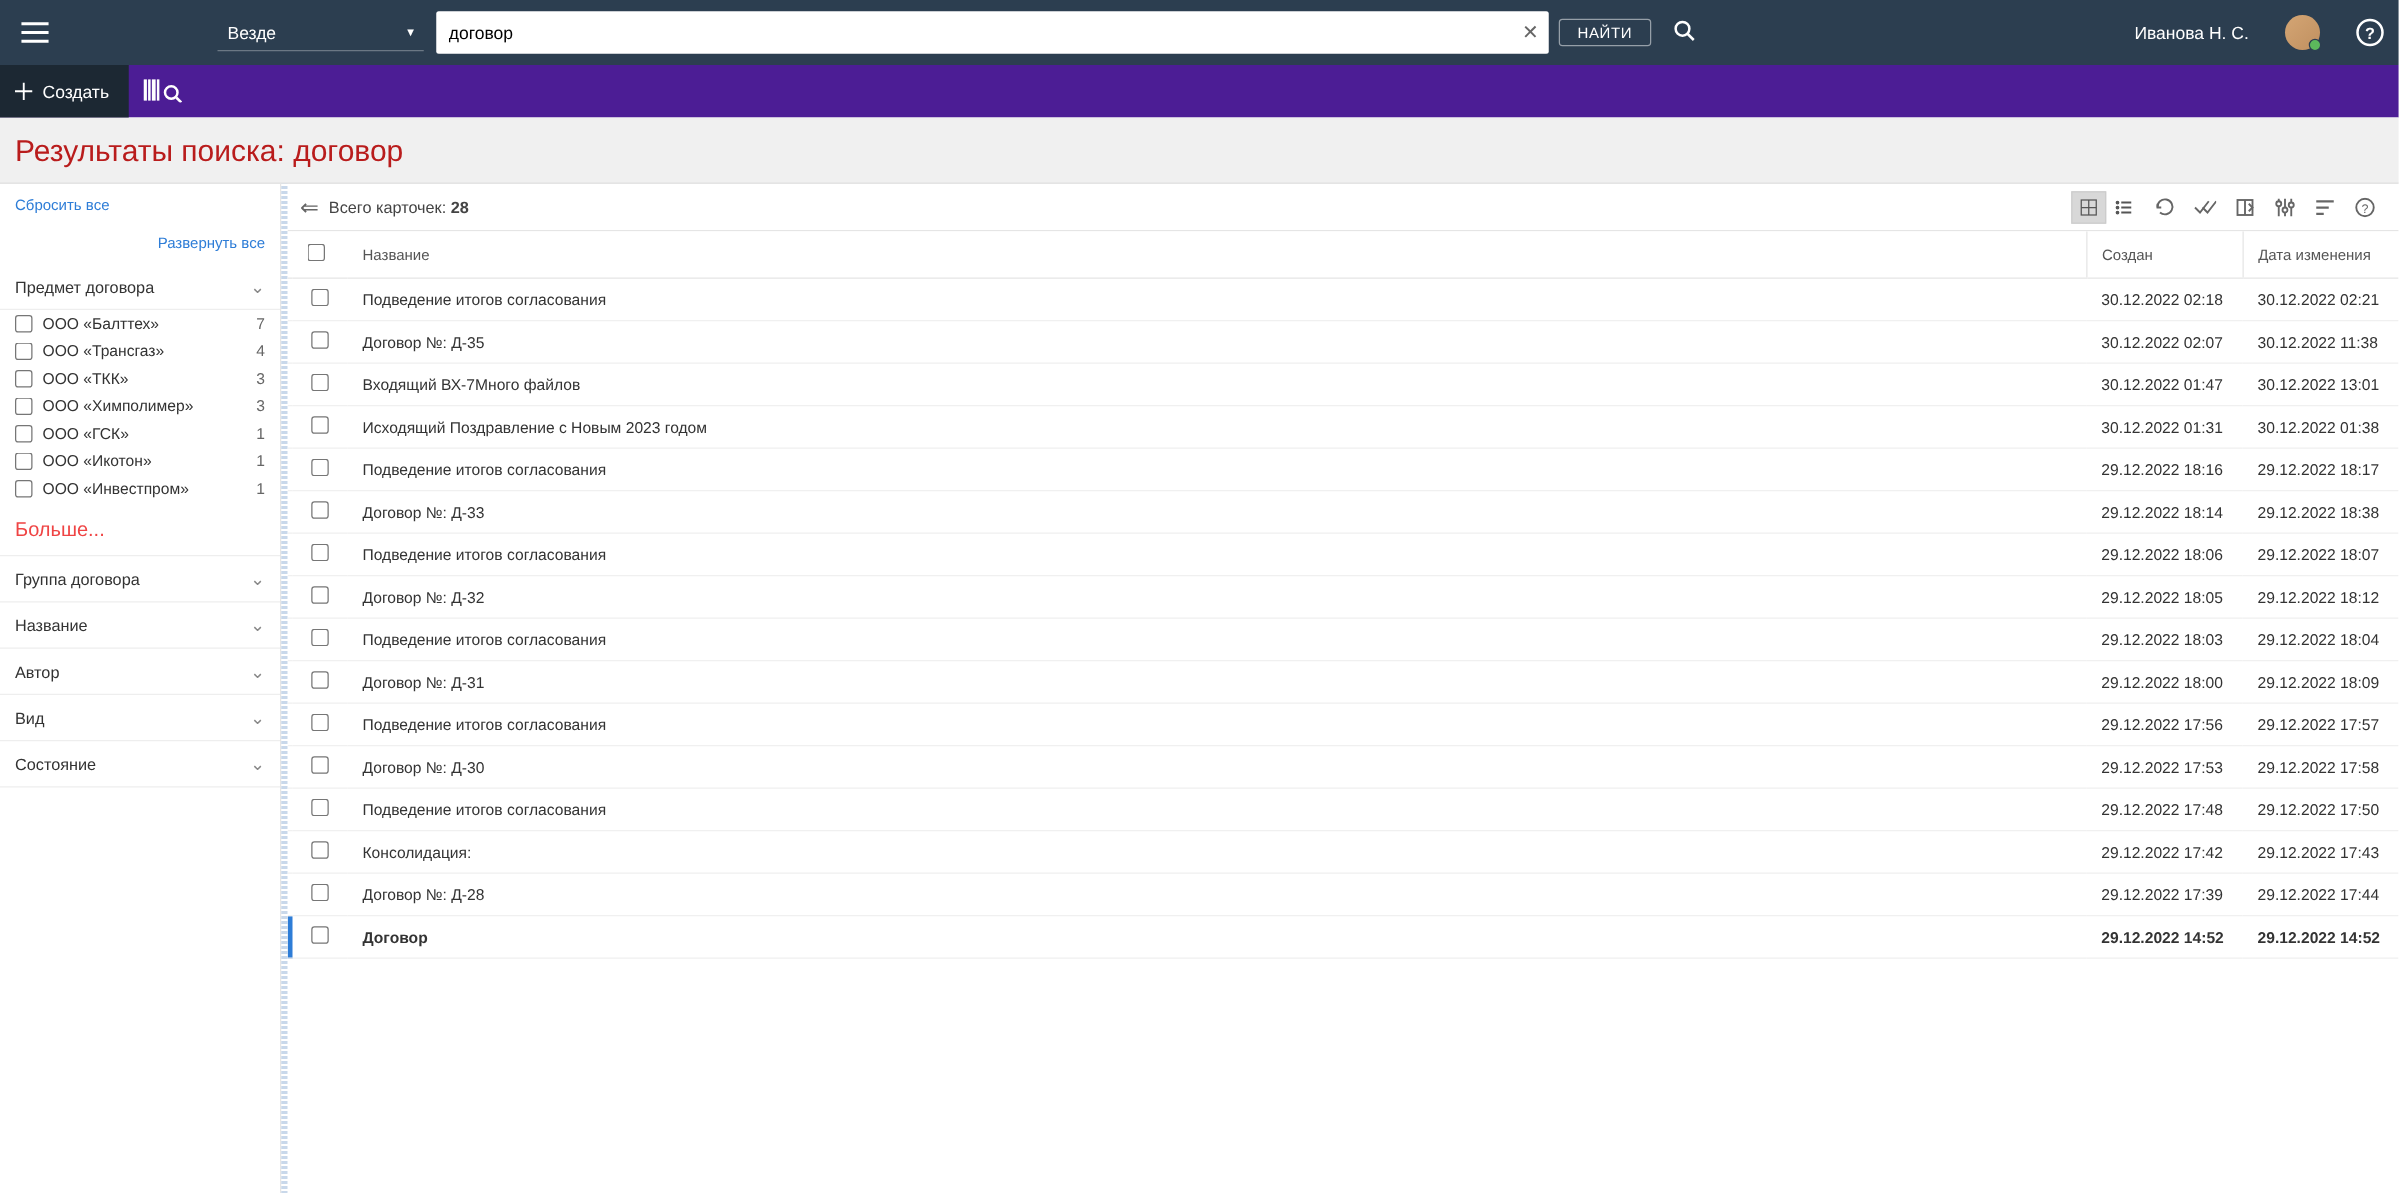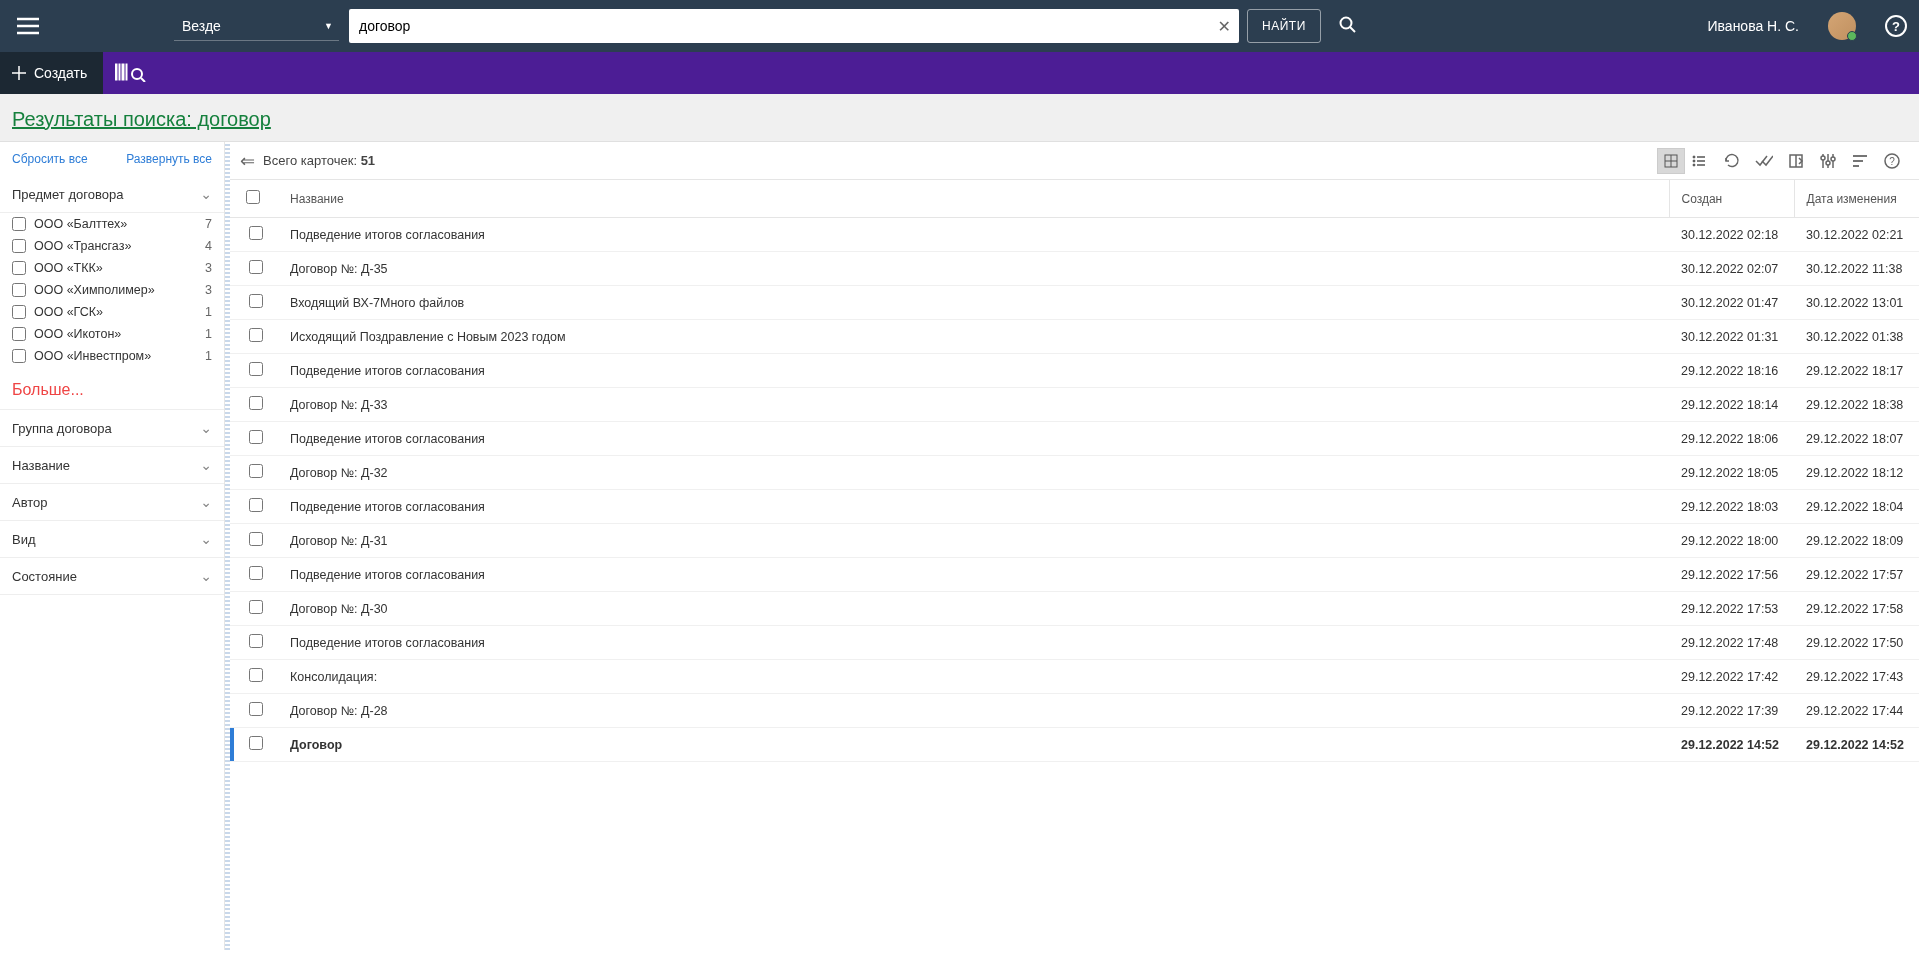--- a/index.html
+++ b/index.html
@@ -8,44 +8,44 @@
 
 .header { background: #2c3e50; height: 52px; display: flex; align-items: center; padding: 0 12px; }
 .menu-btn { width: 32px; height: 32px; display: flex; align-items: center; justify-content: center; cursor: pointer; margin-right: 130px; }
 .menu-btn svg { stroke: #fff; }
 .scope-select { background: transparent; border: none; border-bottom: 1px solid rgba(255,255,255,0.3); color: #fff; font-size: 14px; padding: 6px 24px 6px 8px; width: 165px; appearance: none; cursor: pointer; position: relative; }
 .scope-wrap { position: relative; margin-right: 10px; }
 .scope-wrap::after { content: '▼'; position: absolute; right: 6px; top: 50%; transform: translateY(-50%); color: #fff; font-size: 9px; pointer-events: none; }
 .search-box { flex: 1; max-width: 890px; position: relative; }
 .search-input { width: 100%; height: 34px; background: #fff; border: none; border-radius: 2px; padding: 0 34px 0 10px; font-size: 14px; }
 .search-clear { position: absolute; right: 8px; top: 50%; transform: translateY(-50%); cursor: pointer; font-size: 16px; color: #666; }
-.find-btn { margin-left: 8px; height: 34px; padding: 0 14px; background: transparent; border: 1px solid rgba(255,255,255,0.5); color: #fff; border-radius: 3px; font-size: 12px; cursor: pointer; letter-spacing: 0.5px; }
+.find-btn { margin-left: 8px; height: 22px; padding: 0 14px; background: transparent; border: 1px solid rgba(255,255,255,0.5); color: #fff; border-radius: 3px; font-size: 12px; cursor: pointer; letter-spacing: 0.5px; }
 .search-icon-alt { margin-left: 18px; cursor: pointer; }
 .search-icon-alt svg { stroke: #fff; }
 .user-area { margin-left: auto; display: flex; align-items: center; gap: 29px; }
 .user-name { color: #fff; font-size: 14px; }
 .avatar { width: 28px; height: 28px; border-radius: 50%; background: linear-gradient(135deg,#d4a574,#c09060); position: relative; }
 .avatar::after { content: ''; position: absolute; right: -1px; bottom: -1px; width: 8px; height: 8px; background: #5cb85c; border-radius: 50%; border: 1px solid #2c3e50; }
 .help-btn { width: 22px; height: 22px; border: 2px solid #fff; border-radius: 50%; color: #fff; display: flex; align-items: center; justify-content: center; font-size: 13px; font-weight: bold; cursor: pointer; }
 
 
 .toolbar { background: #4c1d95; height: 42px; display: flex; align-items: center; }
 .create-btn { height: 42px; background: #1c2833; color: #fff; padding: 0 16px 0 12px; display: flex; align-items: center; gap: 8px; cursor: pointer; font-size: 14px; }
 .barcode-btn { margin-left: 12px; cursor: pointer; }
 
 
 .page-title-area { background: #f0f0f0; padding: 14px 12px 10px; border-bottom: 1px solid #e0e0e0; }
-.page-title { font-size: 20px; font-weight: 400; color: #15803d; text-decoration: underline; }
+.page-title { font-size: 24px; font-weight: 400; color: #b91c1c; }
 
 
 .content { display: flex; height: calc(100vh - 146px); }
 
 
 .sidebar { width: 225px; border-right: 1px solid #e5e5e5; overflow-y: auto; }
-.sidebar-top { display: flex; padding: 10px 12px; font-size: 12px; gap: 16px; }
+.sidebar-top { display: flex; padding: 10px 12px; font-size: 12px; gap: 16px; flex-direction: column; }
 .sidebar-link { color: #2e7dd7; cursor: pointer; }
 .filter-section { border-bottom: 1px solid #eee; }
 .filter-header { display: flex; align-items: center; justify-content: space-between; padding: 10px 12px; cursor: pointer; font-size: 13px; }
 .chevron { font-size: 14px; color: #888; }
 .filter-body { padding: 0 12px 10px; }
 .filter-item { display: flex; align-items: center; padding: 4px 0; font-size: 12.5px; }
 .filter-item input[type="checkbox"] { width: 14px; height: 14px; margin-right: 8px; }
 .filter-item-label { flex: 1; }
 .filter-item-count { color: #666; }
 .more-link { color: #ef4444; font-size: 16px; cursor: pointer; padding: 4px 12px 10px; display: block; }
@@ -223,21 +223,21 @@
       </div>
     </div>
   </div>
 
   <div class="drag-gutter"></div>
 
   <div class="main">
     <div class="main-header">
       <span class="back-arrow">⇐</span>
       <span class="total-label">
-        <span>Всего карточек:</span> <span class="total-count">51</span>
+        <span>Всего карточек:</span> <span class="total-count">28</span>
       </span>
       <div style="flex:1"></div>
       <div class="view-toggle">
         <div class="view-btn active">
           <svg width="14" height="14" viewBox="0 0 14 14" stroke="#555" fill="none">
               <rect x="1" y="1" width="12" height="12"></rect>
               <line x1="1" y1="7" x2="13" y2="7"></line>
               <line x1="7" y1="1" x2="7" y2="13"></line>
             </svg>
         </div>

